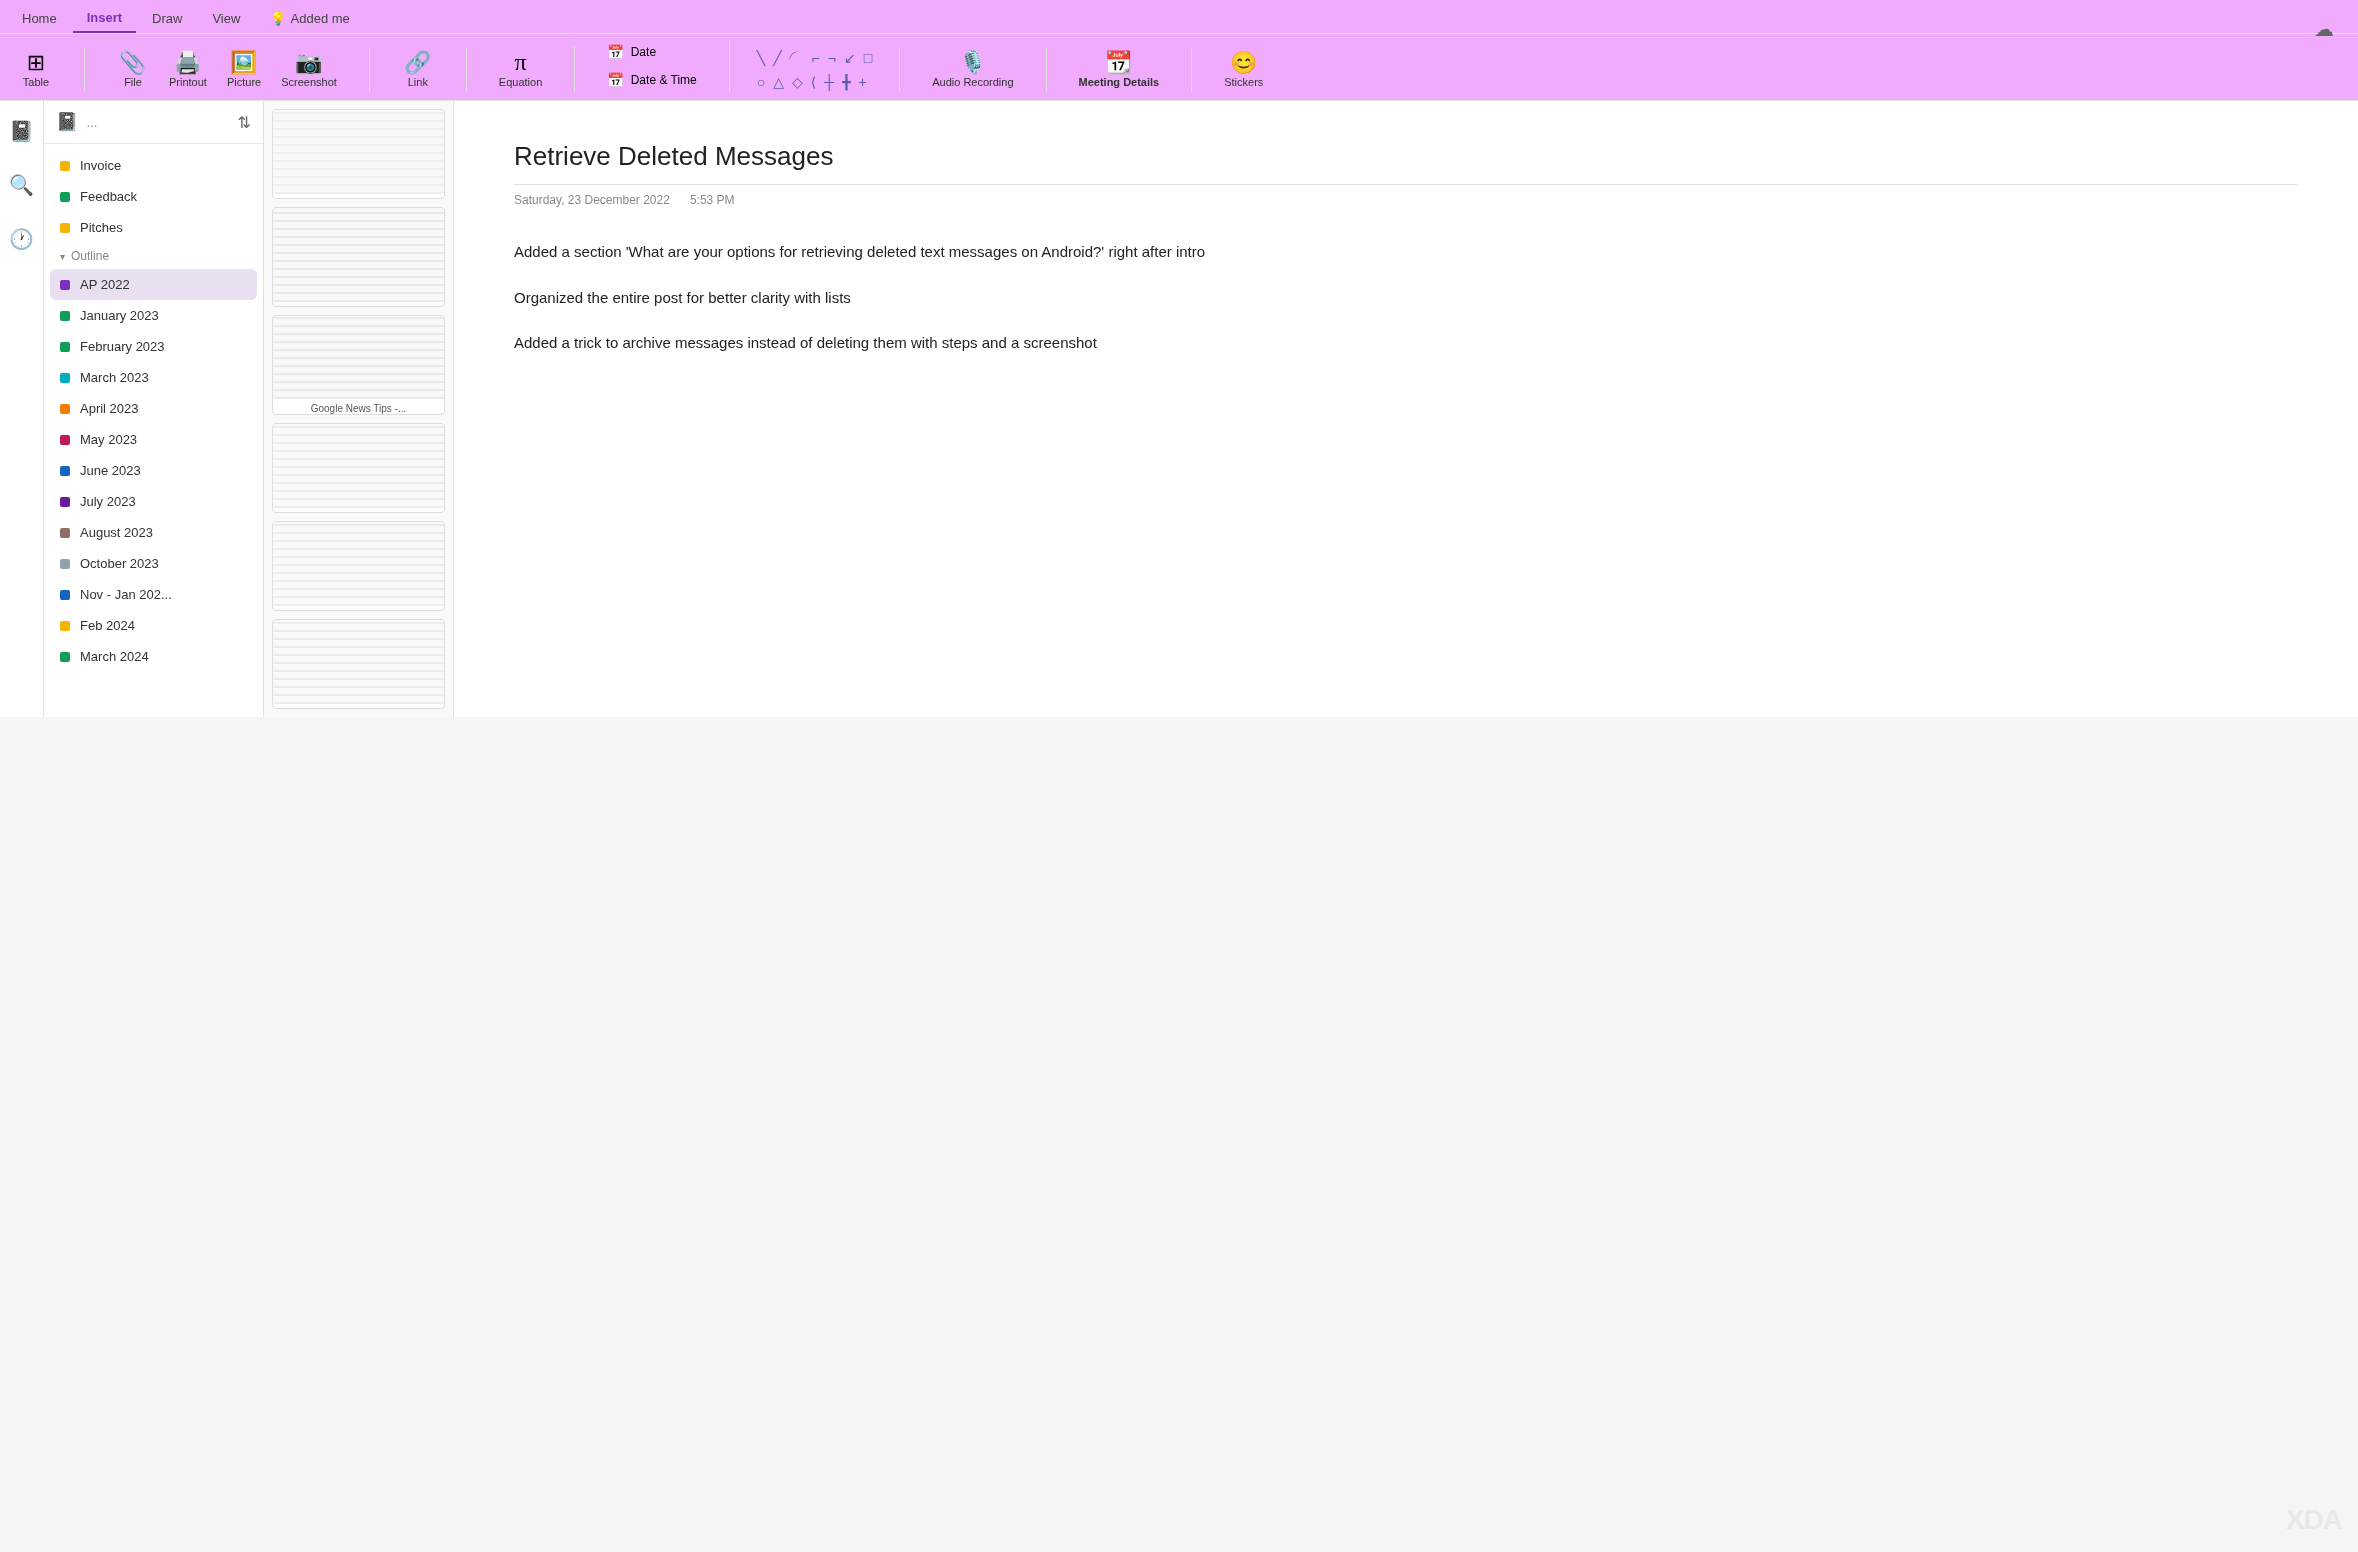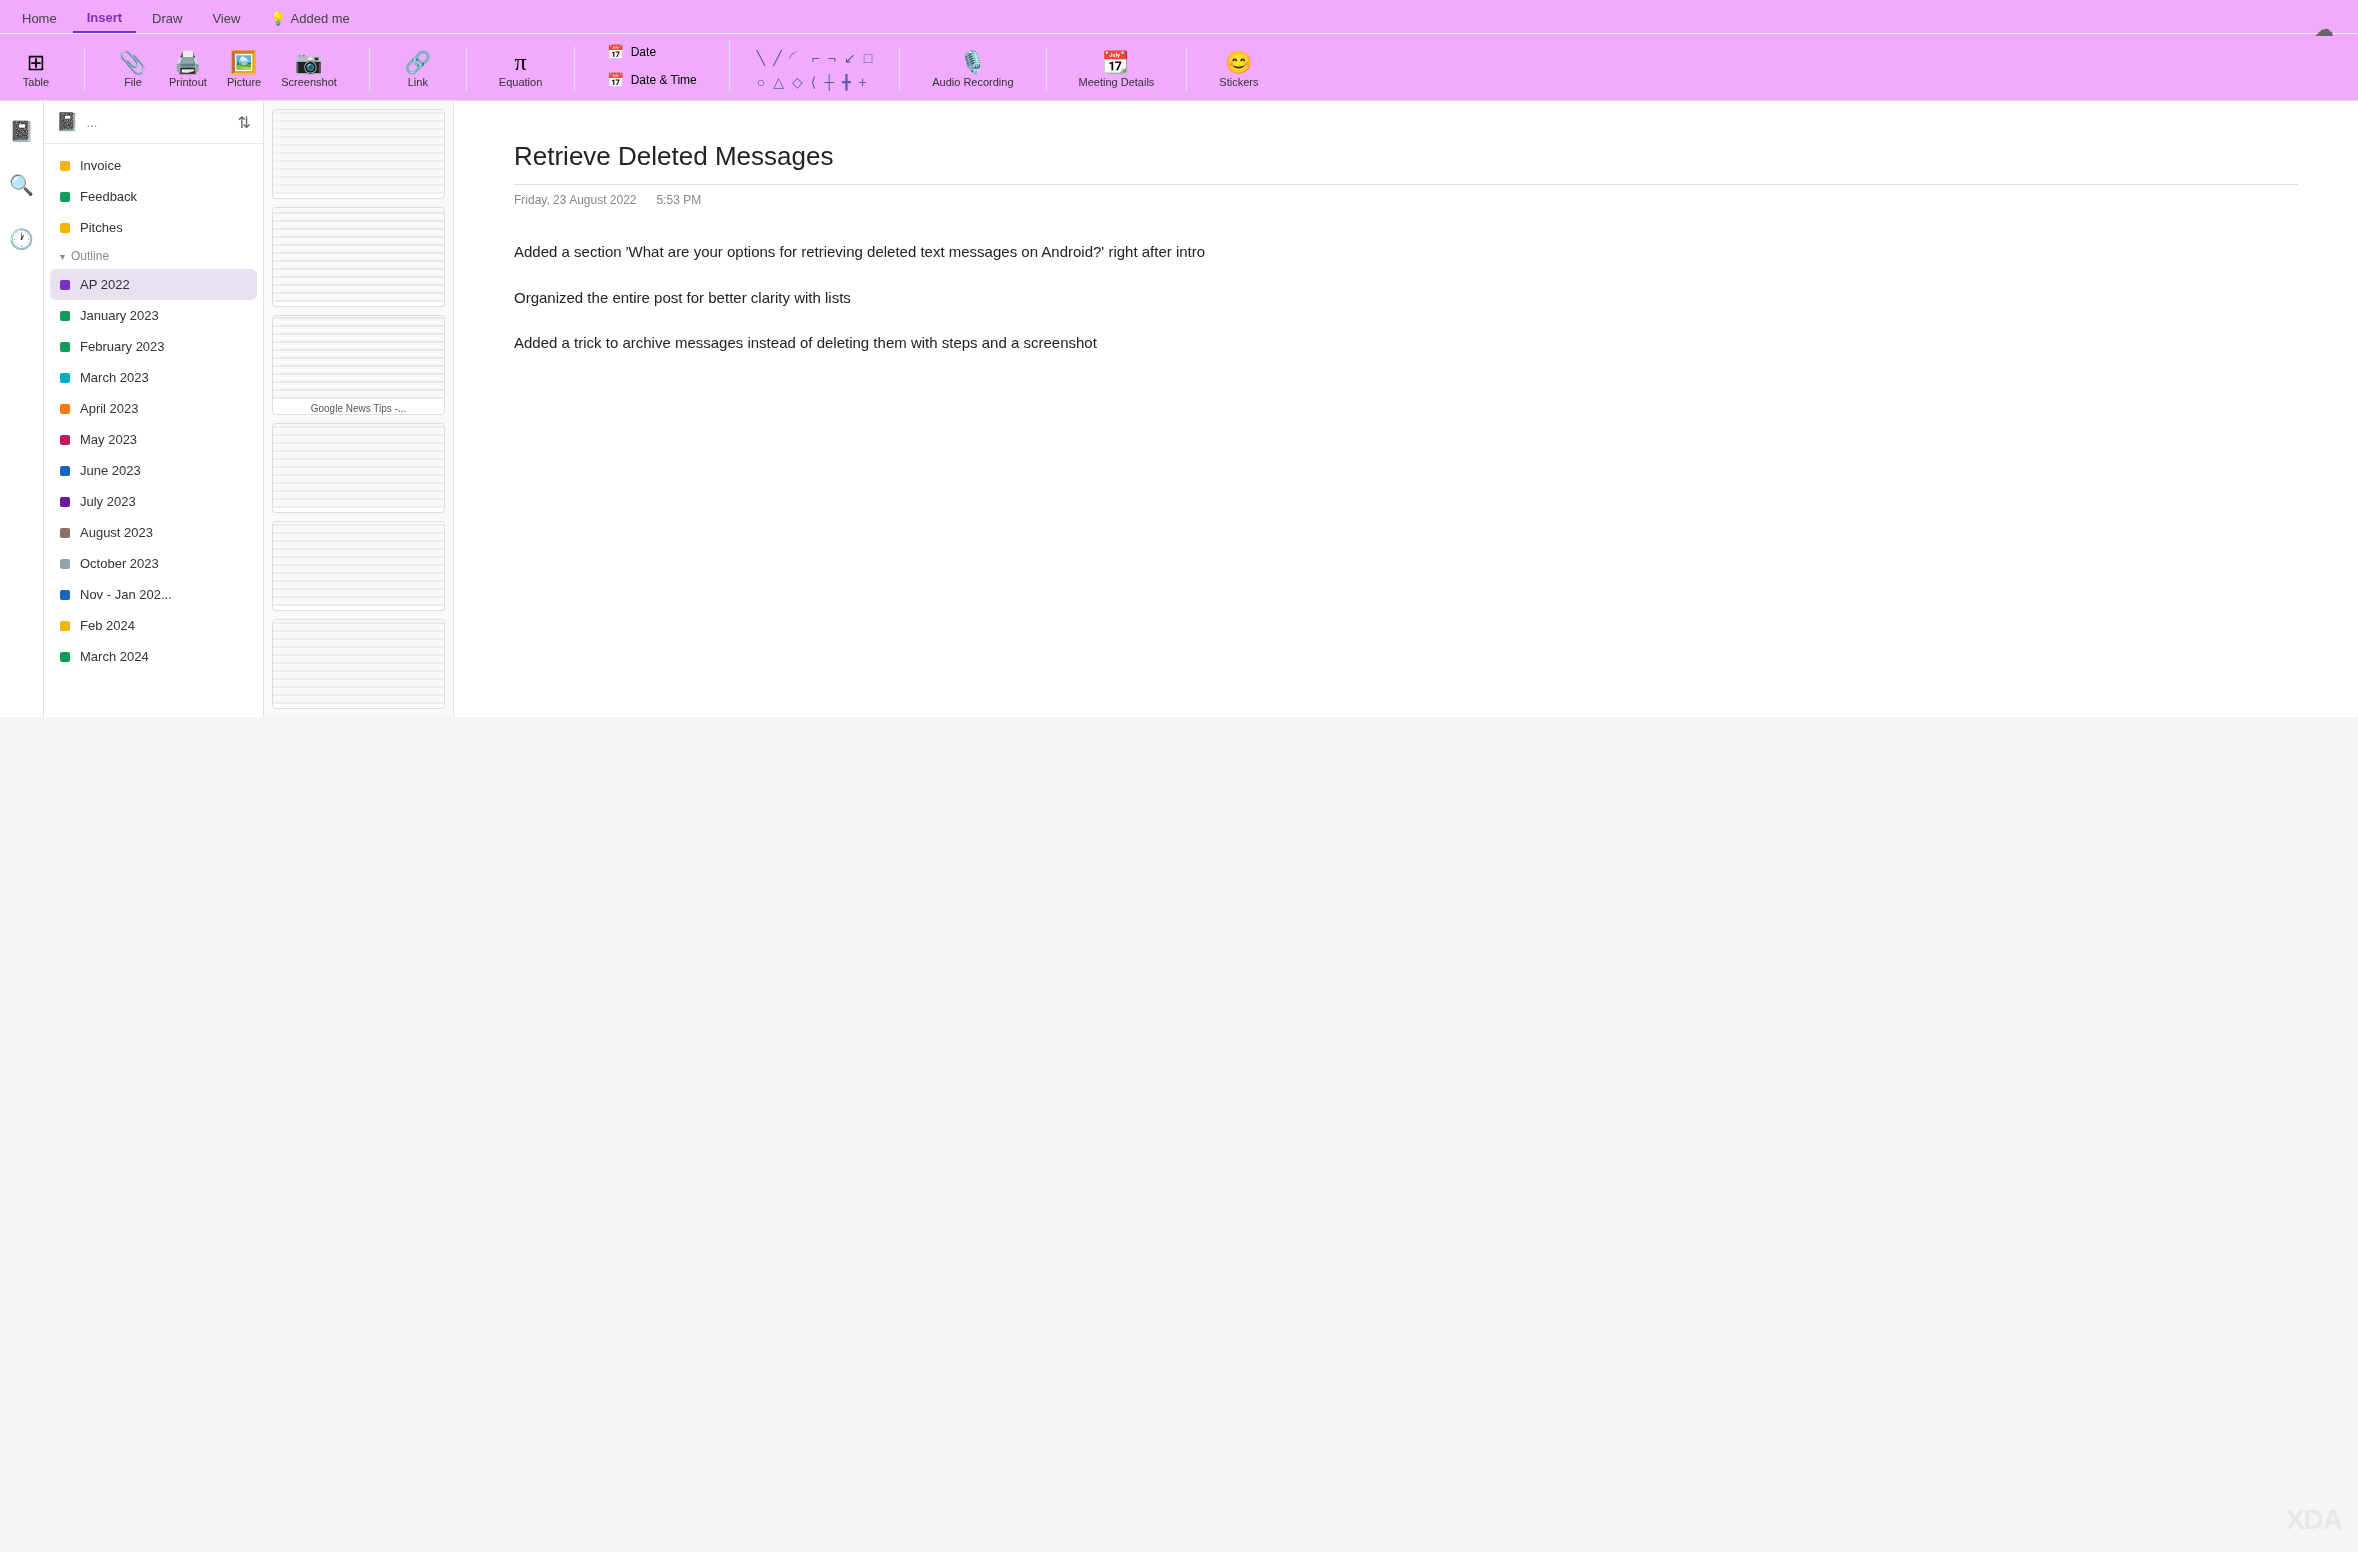--- a/index.html
+++ b/index.html
@@ -164,21 +164,21 @@
       <div class="ribbon-group">
         <div class="ribbon-btn">
           <span class="ribbon-btn-icon">🎙️</span>
           <span class="ribbon-btn-label" style="text-align:center;">Audio Recording</span>
         </div>
       </div>
 
       <div class="ribbon-group">
         <div class="ribbon-btn">
           <span class="ribbon-btn-icon">📆</span>
-          <span class="ribbon-btn-label" style="text-align:center;">Meeting Details</span>
+          <span class="ribbon-btn-label" style="text-align:center;font-weight:bold;">Meeting Details</span>
         </div>
       </div>
 
       <div class="ribbon-group">
         <div class="ribbon-btn">
           <span class="ribbon-btn-icon">😊</span>
           <span class="ribbon-btn-label">Stickers</span>
         </div>
       </div>
     </div>
@@ -306,21 +306,21 @@
         <div class="page-thumb-content" style="background: repeating-linear-gradient(0deg, #e0e0e0 0px, #e0e0e0 2px, #f5f5f5 2px, #f5f5f5 8px); opacity:0.6;"></div>
       </div>
       <div class="page-thumb" style="height:90px;">
         <div class="page-thumb-content" style="background: repeating-linear-gradient(0deg, #e0e0e0 0px, #e0e0e0 2px, #f5f5f5 2px, #f5f5f5 8px); opacity:0.6;"></div>
       </div>
     </div>
 
     <div class="content-area">
       <div class="page-title">Retrieve Deleted Messages</div>
       <div class="page-meta">
-        <span>Friday, 23 August 2022</span>
+        <span>Saturday, 23 December 2022</span>
         <span>5:53 PM</span>
       </div>
       <div class="page-content">
         <p>Added a section 'What are your options for retrieving deleted text messages on Android?' right after intro</p>
         <p>Organized the entire post for better clarity with lists</p>
         <p>Added a trick to archive messages instead of deleting them with steps and a screenshot</p>
       </div>
     </div>
   </div>
 

